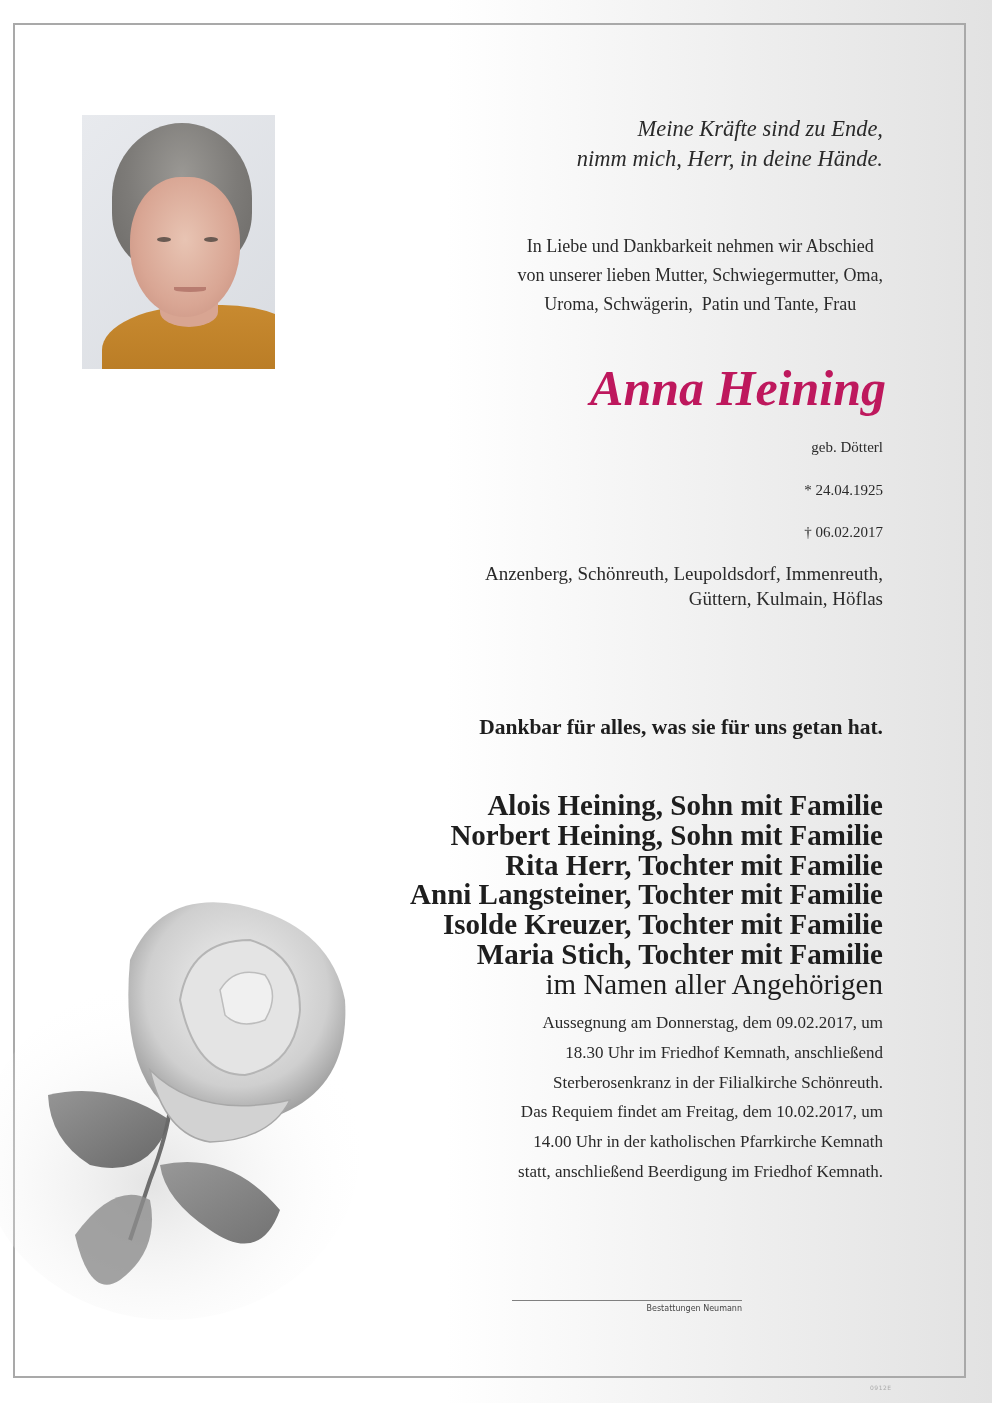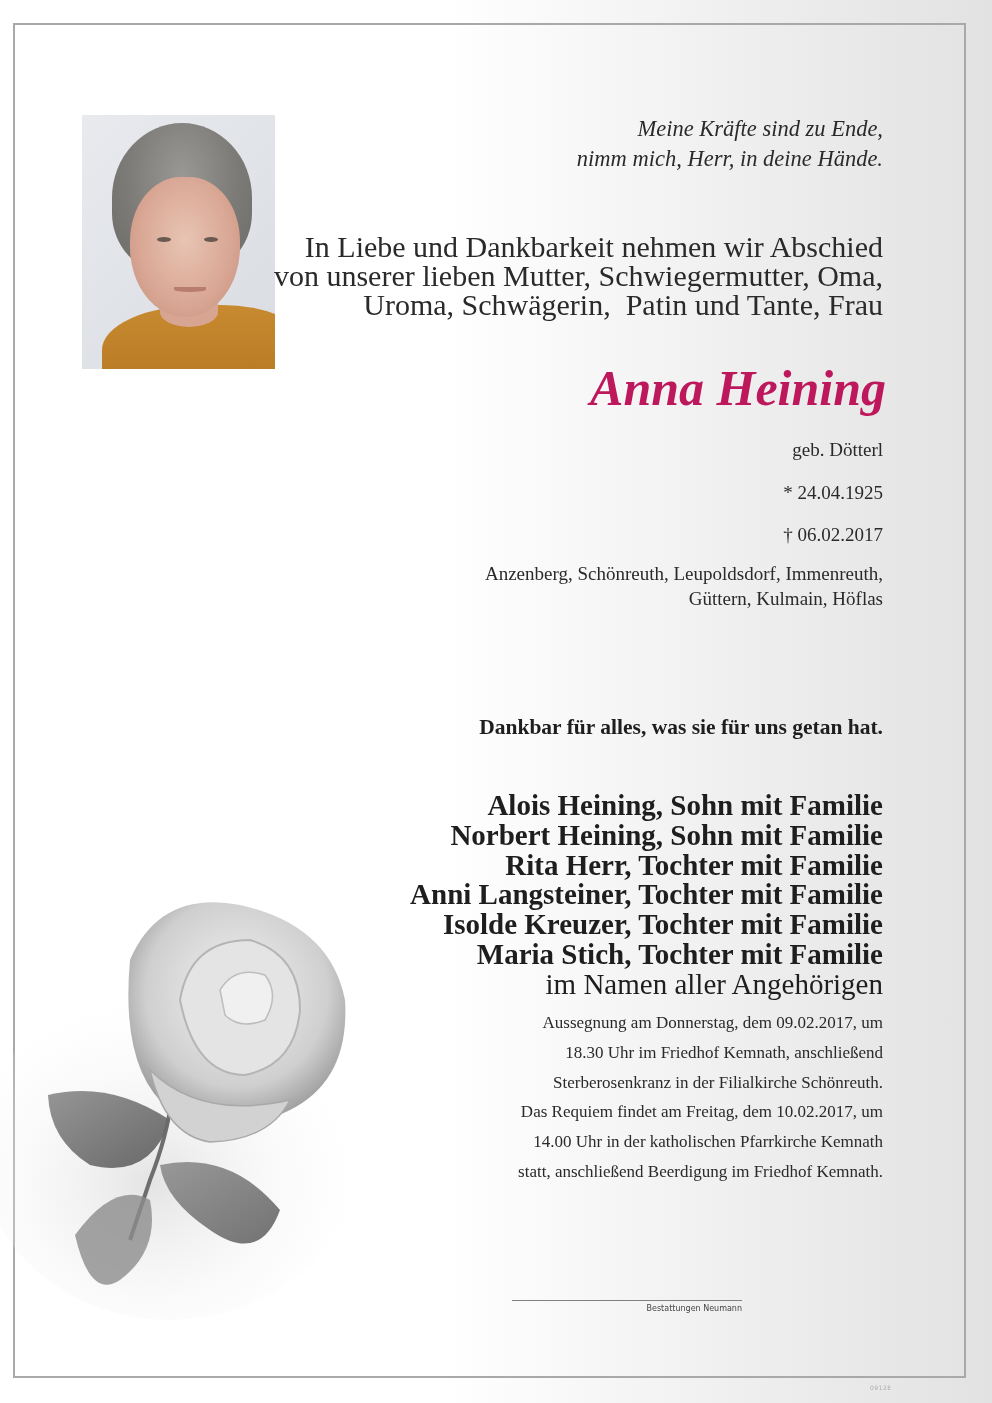--- a/index.html
+++ b/index.html
@@ -21,23 +21,23 @@
     .photo .hair { position:absolute; left:30px; top:8px; width:140px; height:150px; border-radius:50% 50% 40% 40%; background: radial-gradient(ellipse at 50% 35%, #9a9894 0%, #7d7b78 55%, #6c6a67 100%); }
     .photo .face { position:absolute; left:48px; top:62px; width:110px; height:140px; border-radius:46% 46% 50% 50%; background: radial-gradient(ellipse at 50% 45%, #e8c4b3 0%, #d9a694 60%, #c48d7c 100%); }
     .photo .eye { position:absolute; top:122px; width:14px; height:5px; border-radius:50%; background:#6a5a52; }
     .photo .eye.l { left:75px; } .photo .eye.r { left:122px; }
     .photo .mouth { position:absolute; left:92px; top:172px; width:32px; height:5px; border-radius:0 0 50% 50%; background:#b87c70; }
     .photo .sweater { position:absolute; left:20px; top:190px; width:200px; height:90px; border-radius:50% 40% 0 0; background: linear-gradient(180deg,#c88a30 0%,#b57822 100%); }
     .photo .neck { position:absolute; left:78px; top:182px; width:58px; height:30px; border-radius:0 0 50% 50%; background:#d8a592; }
 
     .text-block { position: absolute; right: 109px; text-align: right; }
     .motto { top: 114px; font-style: italic; font-size: 22.5px; line-height: 30px; color: #2a2a2a; }
-    .intro { top: 232px; font-size: 30px; line-height: 29px; color: #2a2a2a; }
+    .intro { top: 232px; font-size: 18px; line-height: 29px; color: #2a2a2a; text-align: center; }
     .name { top: 356px; font-style: italic; font-weight: bold; font-size: 50px; line-height: 64px; color: #be185d; right: 106px; }
-    .info { font-size: 19px; color: #2a2a2a; }
+    .info { font-size: 15px; color: #2a2a2a; }
     .born-name { top: 439px; }
     .birth { top: 482px; }
     .death { top: 524px; }
     .places { top: 561px; font-size: 19px; line-height: 25px; color: #2a2a2a; }
     .thanks { top: 712px; font-weight: bold; font-size: 21.5px; line-height: 30px; }
     .family { top: 791px; font-weight: bold; font-size: 29px; line-height: 29.8px; }
     .family .note { font-weight: normal; }
     .service { top: 1008px; font-size: 17px; line-height: 29.8px; color: #2a2a2a; }
 
     .rose {

